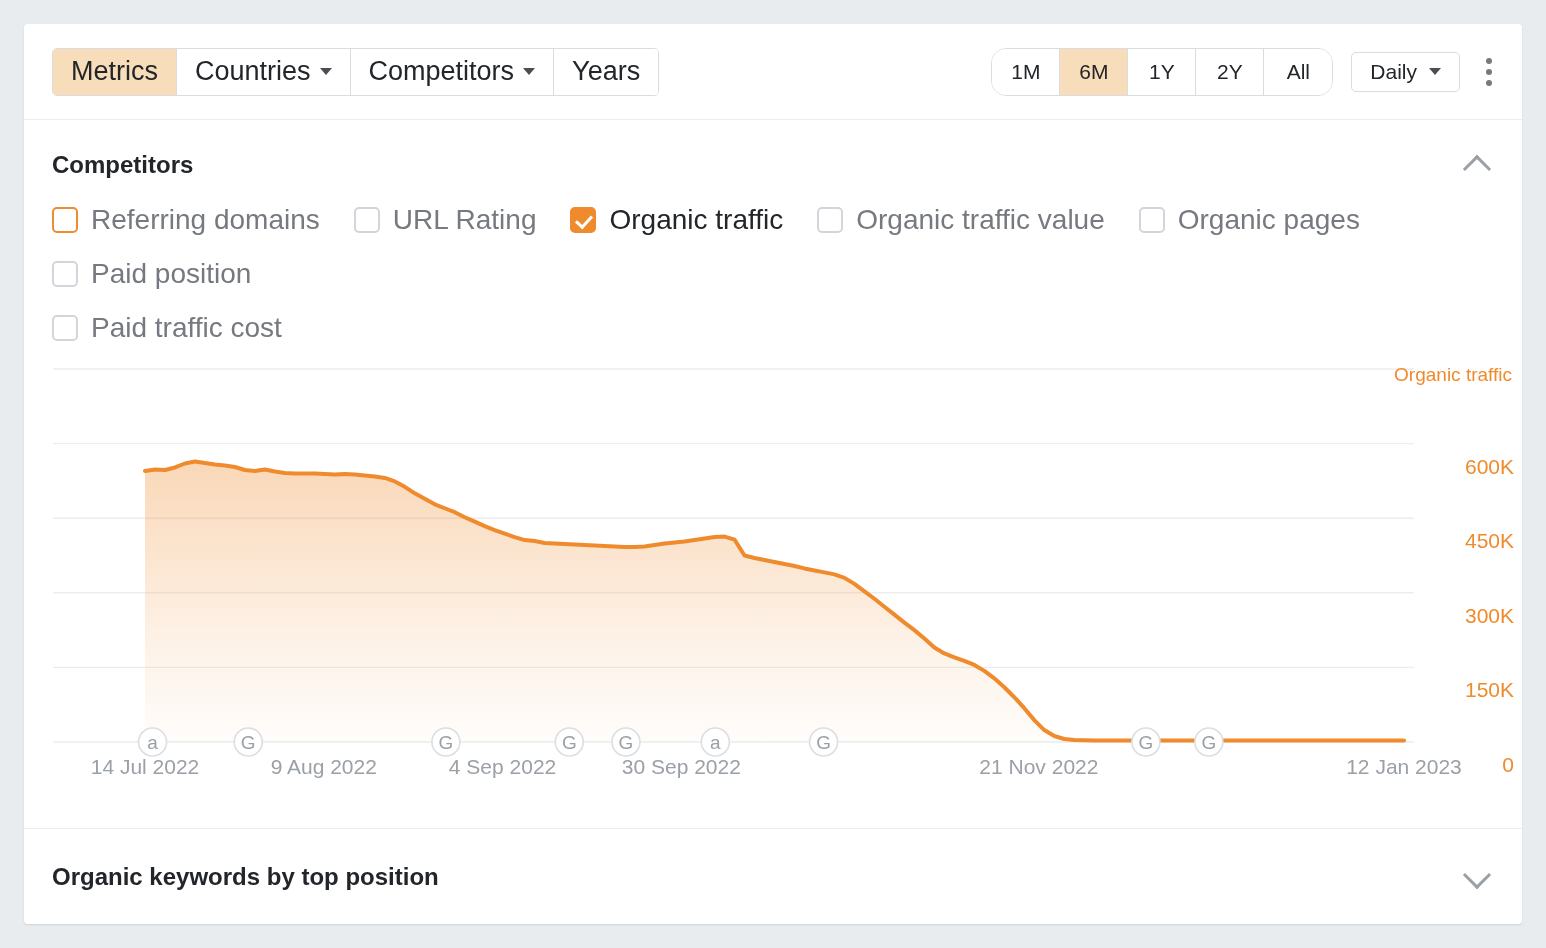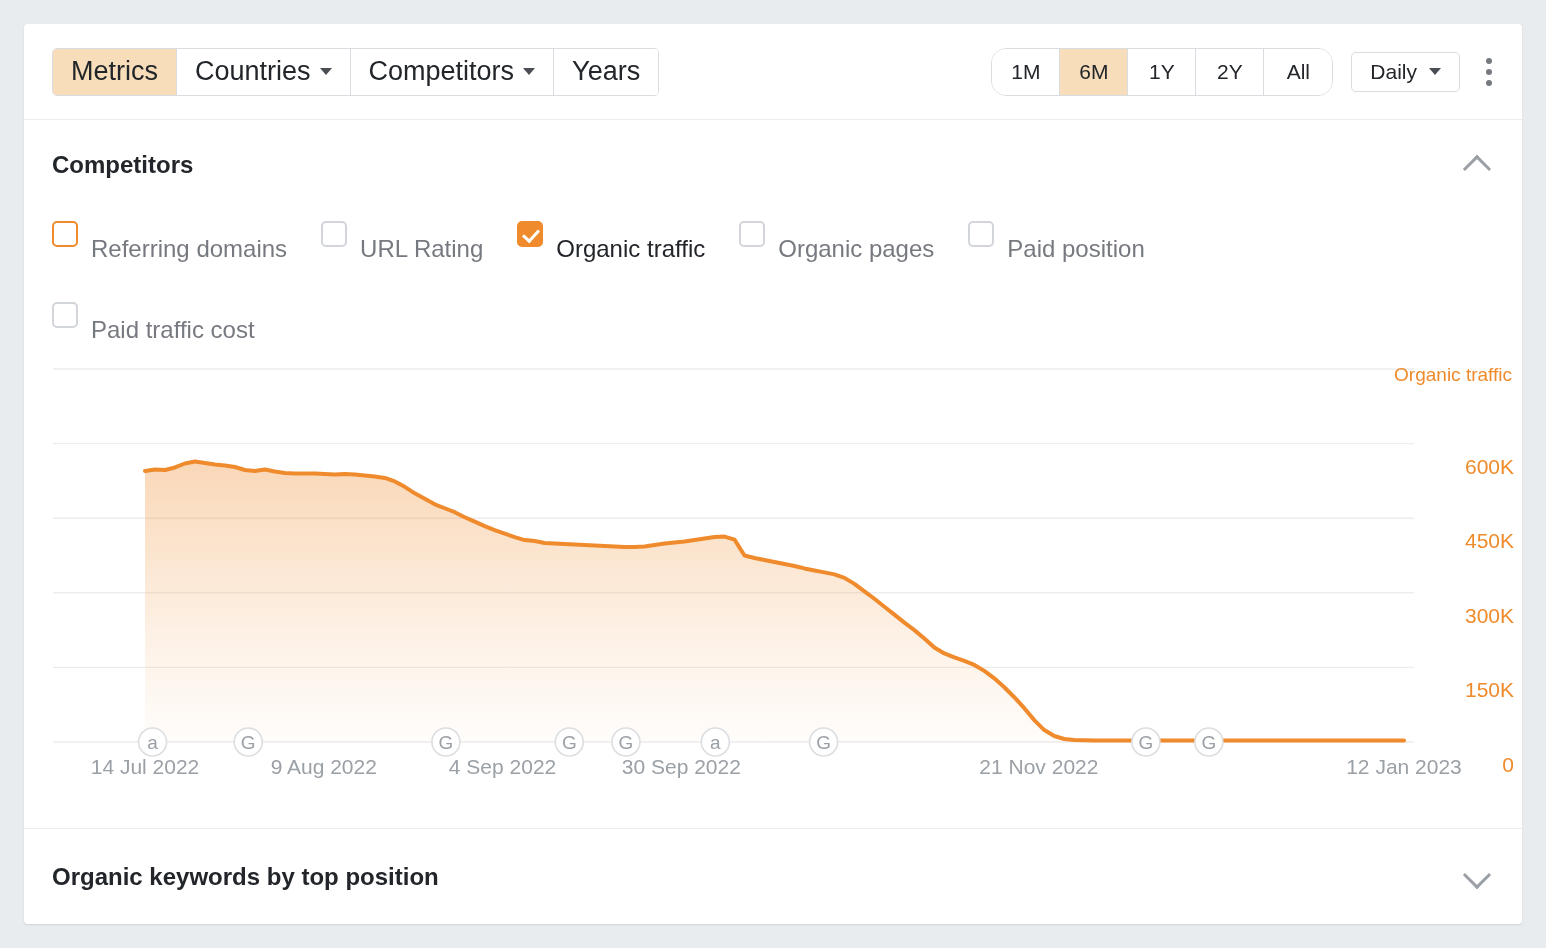--- a/index.html
+++ b/index.html
@@ -117,21 +117,21 @@
     flex: none; position: relative;
   }
   .cb.focus { border-color: #ef8b2c; }
   .cb.checked { background: #ef8b2c; border-color: #ef8b2c; }
   .cb.checked::after {
     content: ""; position: absolute; left: 7px; top: 3px;
     width: 7px; height: 13px;
     border-right: 3px solid #fff; border-bottom: 3px solid #fff;
     transform: rotate(42deg);
   }
-  .metric-label { font-size: 24px; color: #76797f; white-space: nowrap; margin-top: 31px; }
+  .metric-label { font-size: 28px; color: #76797f; white-space: nowrap; }
   .metric.on .metric-label { color: #222529; }
 
   
   .chart-wrap { position: relative; width: 1498px; height: 470px; }
   .chart-wrap svg { display: block; }
   .axis-title {
     position: absolute; right: 10px; top: 20px;
     font-size: 19px; color: #ef8b2c;
   }
 
@@ -210,20 +210,24 @@
       <span class="cb focus"></span>
       <span class="metric-label">Referring domains</span>
     </div>
     <div class="metric">
       <span class="cb"></span>
       <span class="metric-label">URL Rating</span>
     </div>
     <div class="metric on">
       <span class="cb checked"></span>
       <span class="metric-label">Organic traffic</span>
+    </div>
+    <div class="metric">
+      <span class="cb"></span>
+      <span class="metric-label">Organic traffic value</span>
     </div>
     <div class="metric">
       <span class="cb"></span>
       <span class="metric-label">Organic pages</span>
     </div>
     <div class="metric">
       <span class="cb"></span>
       <span class="metric-label">Paid position</span>
     </div>
     <div class="metric" style="flex-basis:100%; margin-right:0;">

